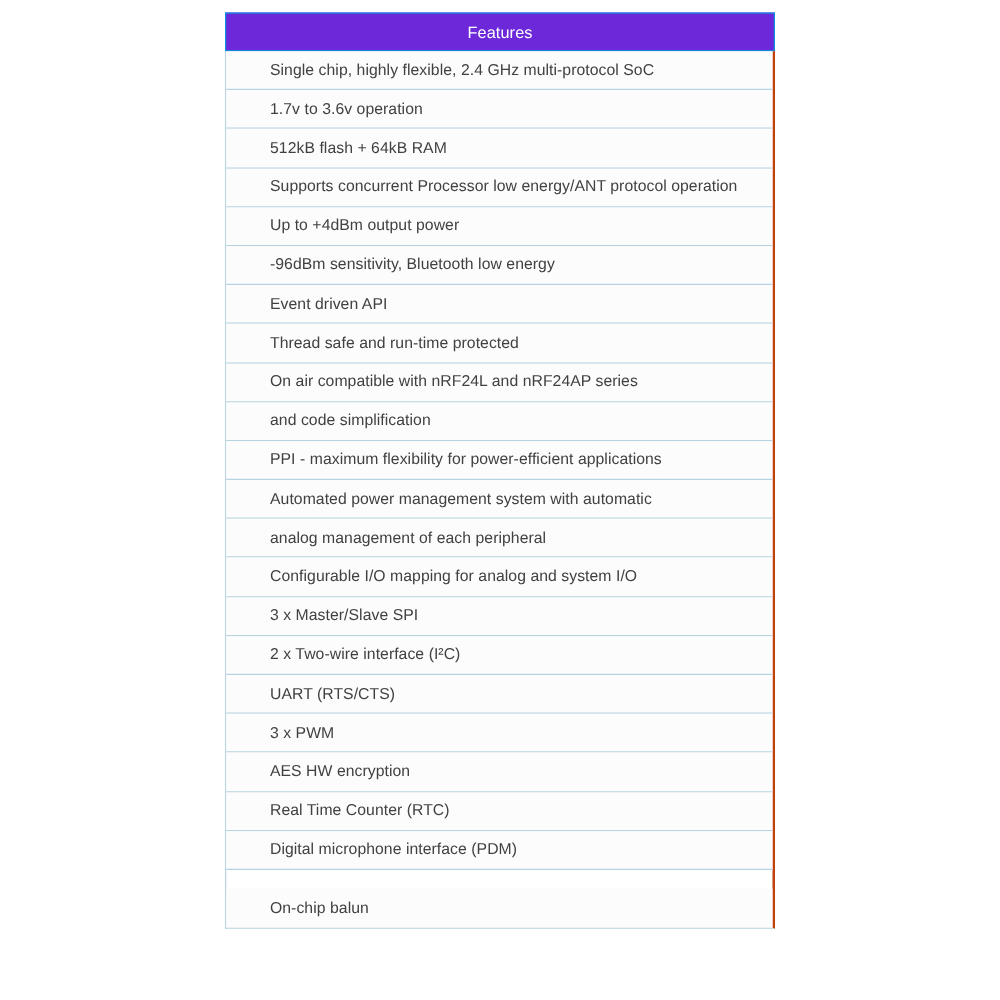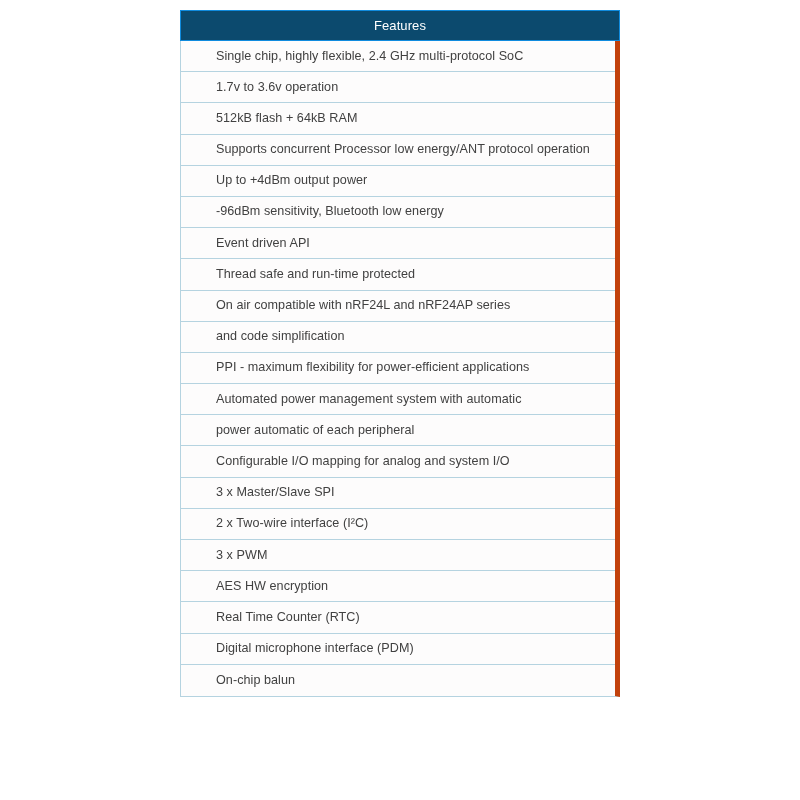--- a/index.html
+++ b/index.html
@@ -18,54 +18,55 @@
   #features-table {
     position: absolute;
     left: 180px;
     top: 10px;
     width: 440px;
     box-sizing: border-box;
   }
 
   .table-header {
     height: 31px;
-    background: #0c4a6e;
+    background: #6d28d9;
     border: 1px solid #108BDE;
     box-sizing: border-box;
     display: flex;
     align-items: center;
     justify-content: center;
   }
   .table-header-label {
     color: #ffffff;
     font-size: 13px;
     font-weight: 400;
     letter-spacing: 0.1px;
   }
 
   .table-body {
     border-left: 1px solid #b5d3e0;
-    border-right: 5px solid #c2410c;
+    border-right: 2px solid #c2410c;
     border-bottom: 1px solid #b5d3e0;
     box-sizing: border-box;
     text-align: center;
   }
 
   .feature-row {
     height: 31.2px;
     box-sizing: border-box;
     background: #fdfcfc;
     border-bottom: 1px solid #b5d3e0;
     display: flex;
     align-items: center;
     padding-left: 35px;
     padding-right: 8px;
   }
   .feature-row:last-child {
     border-bottom: none;
+    margin-top: 15px;
   }
   .feature-text {
     color: #414141;
     font-size: 12.6px;
     font-weight: 400;
     line-height: 1.2;
     white-space: nowrap;
     letter-spacing: 0.05px;
   }
 </style>
@@ -110,30 +111,33 @@
       <div class="feature-row">
         <span class="feature-text">and code simplification</span>
       </div>
       <div class="feature-row">
         <span class="feature-text">PPI - maximum flexibility for power-efficient applications</span>
       </div>
       <div class="feature-row">
         <span class="feature-text">Automated power management system with automatic</span>
       </div>
       <div class="feature-row">
-        <span class="feature-text">power automatic of each peripheral</span>
+        <span class="feature-text">analog management of each peripheral</span>
       </div>
       <div class="feature-row">
         <span class="feature-text">Configurable I/O mapping for analog and system I/O</span>
       </div>
       <div class="feature-row">
         <span class="feature-text">3 x Master/Slave SPI</span>
       </div>
       <div class="feature-row">
         <span class="feature-text">2 x Two-wire interface (I²C)</span>
+      </div>
+      <div class="feature-row">
+        <span class="feature-text">UART (RTS/CTS)</span>
       </div>
       <div class="feature-row">
         <span class="feature-text">3 x PWM</span>
       </div>
       <div class="feature-row">
         <span class="feature-text">AES HW encryption</span>
       </div>
       <div class="feature-row">
         <span class="feature-text">Real Time Counter (RTC)</span>
       </div>

